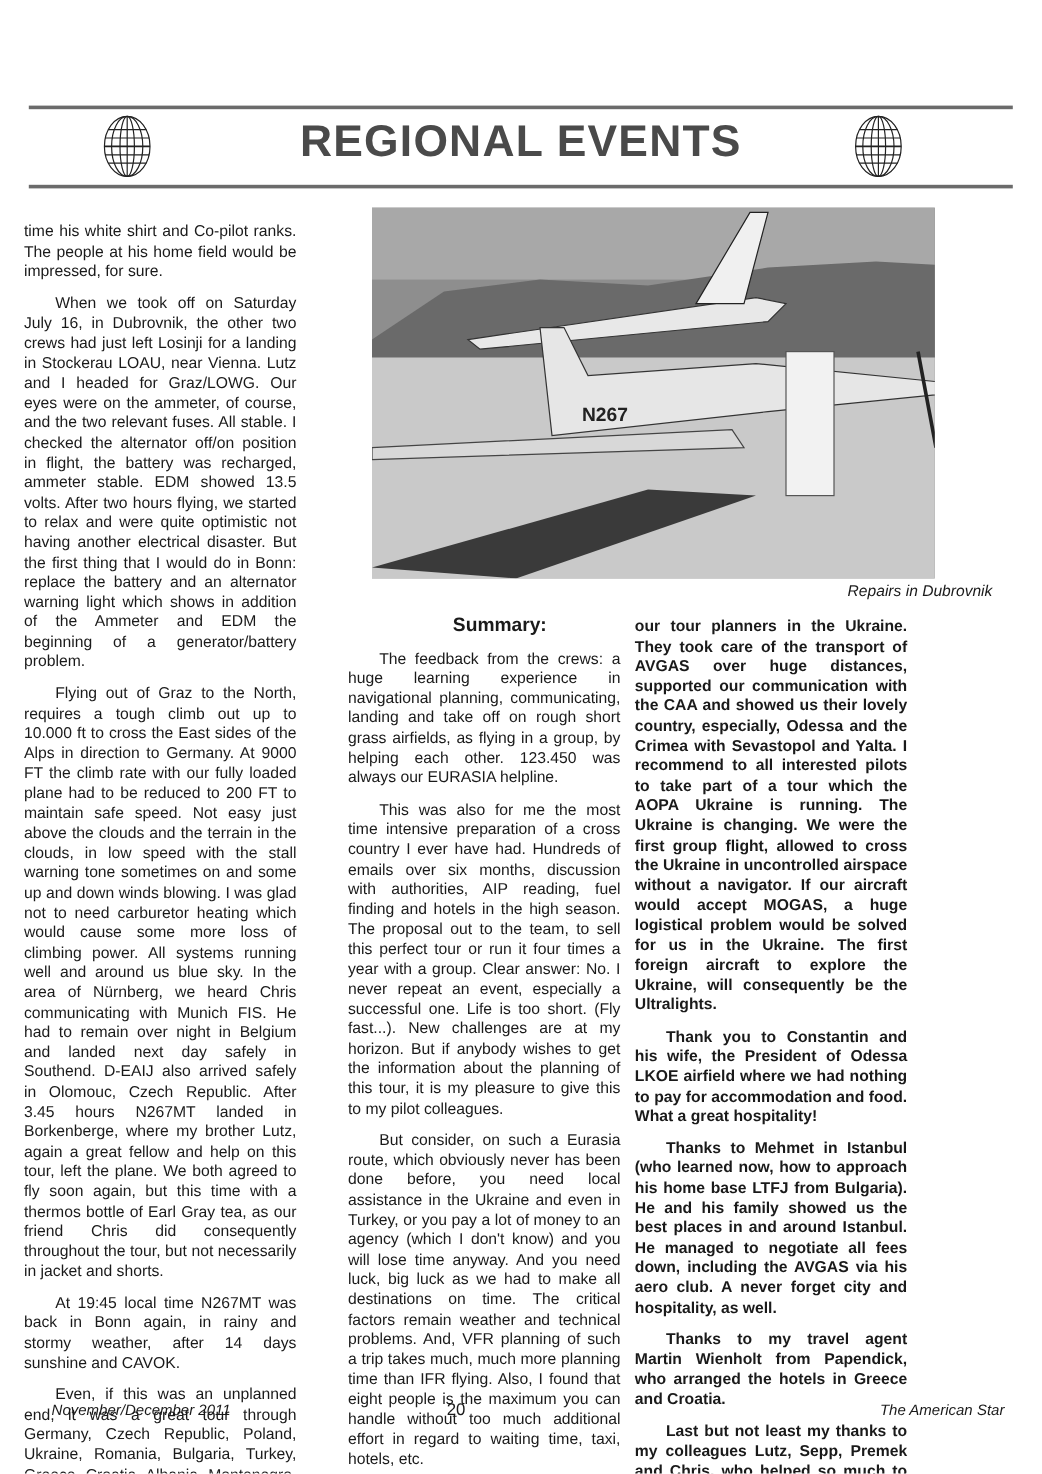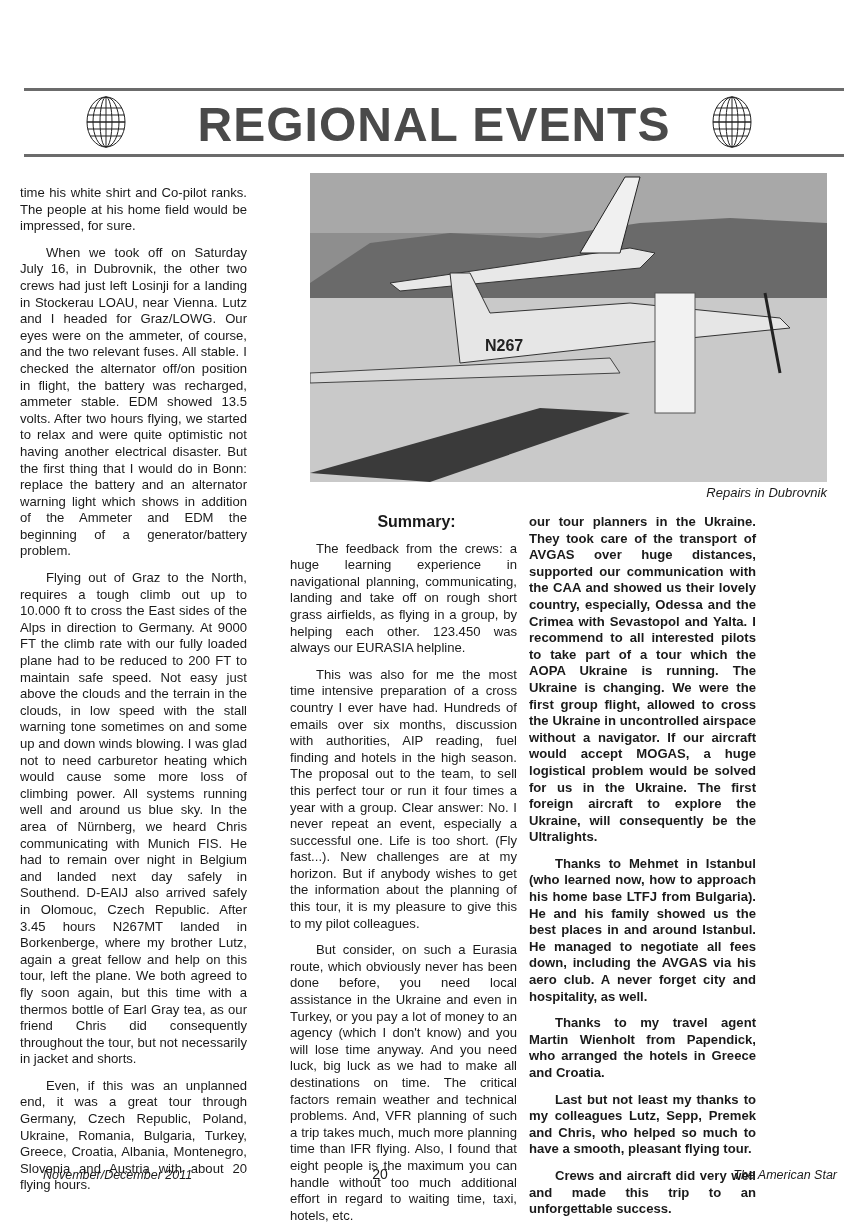--- a/index.html
+++ b/index.html
@@ -6,30 +6,30 @@
   body { width: 868px; height: 1228px; position: relative; overflow: hidden;
          font-family: "Liberation Sans", sans-serif; color: #1a1a1a; }
   .header { position: absolute; left: 24px; top: 88px; width: 820px; height: 70px; }
   .rule { position: absolute; left: 0; width: 820px; height: 3px; background: #6b6b6b; }
   .rule.top { top: 0; }
   .rule.bottom { top: 66px; }
   .globe { position: absolute; top: 8px; width: 40px; height: 52px; }
   .globe.left { left: 62px; }
   .globe.right { left: 688px; }
   .title { position: absolute; left: 0; width: 820px; top: 9px; text-align: center;
-           font-family: "Liberation Sans", sans-serif; font-weight: bold; font-size: 48px;
+           font-family: "Liberation Sans", sans-serif; font-weight: bold; font-size: 37px;
            letter-spacing: 1px; color: #4a4a4a; }
   .col { position: absolute; font-size: 13.1px; line-height: 16.6px; text-align: justify; }
   .col p { margin: 10px; text-indent: 26px; }
   .col p.noindent { text-indent: 0; }
   .col1 { left: 10px; top: 175px; width: 247px; }
   .col2 { left: 280px; top: 504px; width: 247px; }
   .col3 { left: 519px; top: 504px; width: 247px; font-weight: bold; }
   .summary-heading { text-align: center; font-weight: bold; font-size: 16px; text-indent: 0; margin: 0; }
-  .photo { position: absolute; left: 310px; top: 173px; width: 517px; height: 309px;
+  .photo { position: absolute; left: 310px; top: 173px; width: 469px; height: 309px;
            background: #9a9a9a; overflow: hidden; }
   .caption { position: absolute; left: 310px; top: 485px; width: 517px; text-align: right;
              font-style: italic; font-size: 13px; }
   .footer { position: absolute; top: 1168px; font-size: 12.5px; }
   .footer.left { left: 43px; font-style: italic; }
   .footer.center { left: 0; width: 760px; text-align: center; top: 1166px; font-size: 14px; }
   .footer.right { right: 31px; font-style: italic; }
 </style>
 </head>
 <body>
@@ -63,20 +63,21 @@
       <line x1="4" y1="40" x2="36" y2="40"></line>
     </g>
   </svg>
   <div class="rule bottom"></div>
 </div>
 
 <div class="col col1">
   <p class="noindent">time his white shirt and Co-pilot ranks. The people at his home field would be impressed, for sure.</p>
   <p>When we took off on Saturday July 16, in Dubrovnik, the other two crews had just left Losinji for a landing in Stockerau LOAU, near Vienna. Lutz and I headed for Graz/LOWG. Our eyes were on the ammeter, of course, and the two relevant fuses. All stable. I checked the alternator off/on position in flight, the battery was recharged, ammeter stable. EDM showed 13.5 volts. After two hours flying, we started to relax and were quite optimistic not having another electrical disaster. But the first thing that I would do in Bonn: replace the battery and an alternator warning light which shows in addition of the Ammeter and EDM the beginning of a generator/battery problem.</p>
   <p>Flying out of Graz to the North, requires a tough climb out up to 10.000 ft to cross the East sides of the Alps in direction to Germany. At 9000 FT the climb rate with our fully loaded plane had to be reduced to 200 FT to maintain safe speed. Not easy just above the clouds and the terrain in the clouds, in low speed with the stall warning tone sometimes on and some up and down winds blowing. I was glad not to need carburetor heating which would cause some more loss of climbing power. All systems running well and around us blue sky. In the area of Nürnberg, we heard Chris communicating with Munich FIS. He had to remain over night in Belgium and landed next day safely in Southend. D-EAIJ also arrived safely in Olomouc, Czech Republic. After 3.45 hours N267MT landed in Borkenberge, where my brother Lutz, again a great fellow and help on this tour, left the plane. We both agreed to fly soon again, but this time with a thermos bottle of Earl Gray tea, as our friend Chris did consequently throughout the tour, but not necessarily in jacket and shorts.</p>
+  <p>At 19:45 local time N267MT was back in Bonn again, in rainy and stormy weather, after 14 days sunshine and CAVOK.</p>
   <p>Even, if this was an unplanned end, it was a great tour through Germany, Czech Republic, Poland, Ukraine, Romania, Bulgaria, Turkey, Greece, Croatia, Albania, Montenegro, Slovenia and Austria with about 20 flying hours.</p>
 </div>
 
 <div class="photo">
   <svg width="517" height="309" viewBox="0 0 517 309">
     <rect x="0" y="0" width="517" height="309" fill="#8e8e8e"></rect>
     <rect x="0" y="0" width="517" height="60" fill="#a8a8a8"></rect>
     <path d="M0 110 L60 70 L140 60 L230 65 L330 50 L420 45 L517 50 L517 125 L0 125 Z" fill="#6a6a6a"></path>
     <rect x="0" y="125" width="517" height="184" fill="#c9c9c9"></rect>
     <path d="M0 300 L230 235 L320 240 L120 309 Z" fill="#3a3a3a"></path>
@@ -94,20 +95,21 @@
 <div class="col col2">
   <p class="summary-heading">Summary:</p>
   <p>The feedback from the crews: a huge learning experience in navigational planning, communicating, landing and take off on rough short grass airfields, as flying in a group, by helping each other. 123.450 was always our EURASIA helpline.</p>
   <p>This was also for me the most time intensive preparation of a cross country I ever have had. Hundreds of emails over six months, discussion with authorities, AIP reading, fuel finding and hotels in the high season. The proposal out to the team, to sell this perfect tour or run it four times a year with a group. Clear answer: No. I never repeat an event, especially a successful one. Life is too short. (Fly fast...). New challenges are at my horizon. But if anybody wishes to get the information about the planning of this tour, it is my pleasure to give this to my pilot colleagues.</p>
   <p>But consider, on such a Eurasia route, which obviously never has been done before, you need local assistance in the Ukraine and even in Turkey, or you pay a lot of money to an agency (which I don't know) and you will lose time anyway. And you need luck, big luck as we had to make all destinations on time. The critical factors remain weather and technical problems. And, VFR planning of such a trip takes much, much more planning time than IFR flying. Also, I found that eight people is the maximum you can handle without too much additional effort in regard to waiting time, taxi, hotels, etc.</p>
   <p>I have to thank Yurii and Andrew as</p>
 </div>
 
 <div class="col col3">
   <p class="noindent">our tour planners in the Ukraine. They took care of the transport of AVGAS over huge distances, supported our communication with the CAA and showed us their lovely country, especially, Odessa and the Crimea with Sevastopol and Yalta. I recommend to all interested pilots to take part of a tour which the AOPA Ukraine is running. The Ukraine is changing. We were the first group flight, allowed to cross the Ukraine in uncontrolled airspace without a navigator. If our aircraft would accept MOGAS, a huge logistical problem would be solved for us in the Ukraine. The first foreign aircraft to explore the Ukraine, will consequently be the Ultralights.</p>
+  <p>Thank you to Constantin and his wife, the President of Odessa LKOE airfield where we had nothing to pay for accommodation and food. What a great hospitality!</p>
   <p>Thanks to Mehmet in Istanbul (who learned now, how to approach his home base LTFJ from Bulgaria). He and his family showed us the best places in and around Istanbul. He managed to negotiate all fees down, including the AVGAS via his aero club. A never forget city and hospitality, as well.</p>
   <p>Thanks to my travel agent Martin Wienholt from Papendick, who arranged the hotels in Greece and Croatia.</p>
   <p>Last but not least my thanks to my colleagues Lutz, Sepp, Premek and Chris, who helped so much to have a smooth, pleasant flying tour.</p>
   <p>Crews and aircraft did very well and made this trip to an unforgettable success.</p>
 </div>
 
 <div class="footer left">November/December 2011</div>
 <div class="footer center">20</div>
 <div class="footer right">The American Star</div>
 

